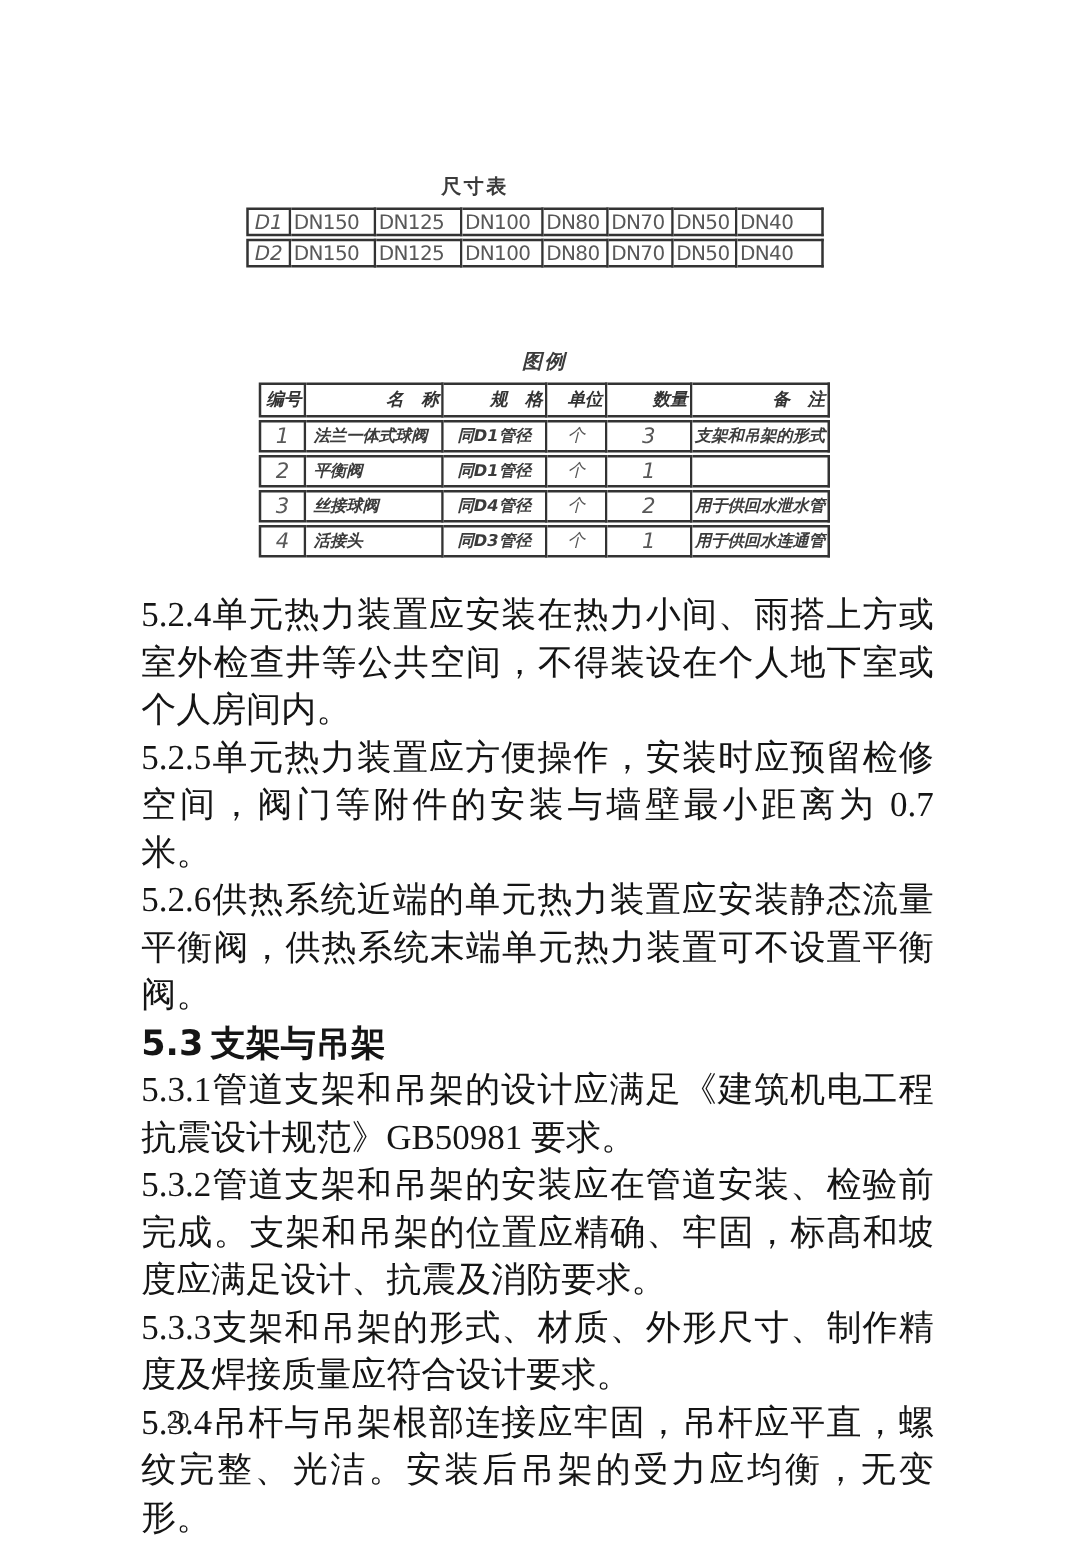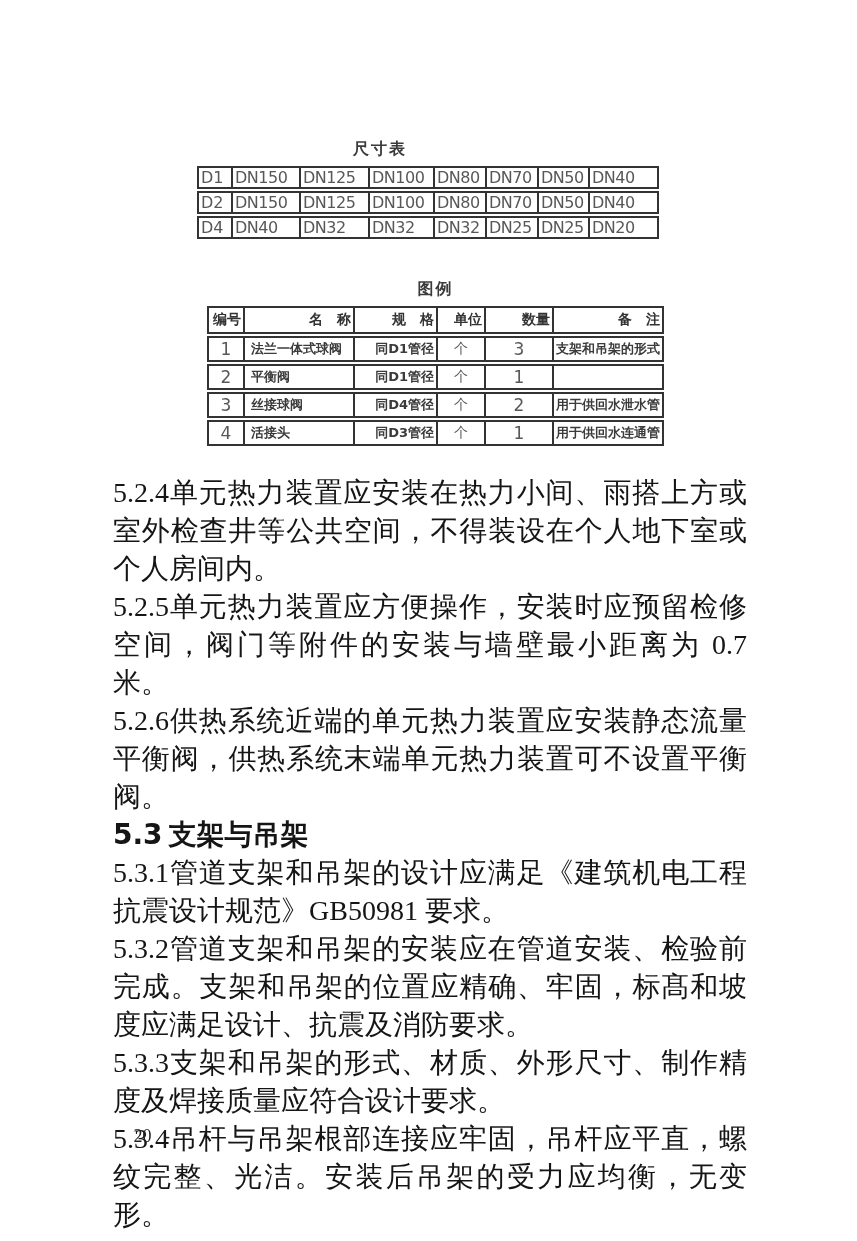--- a/index.html
+++ b/index.html
@@ -9,21 +9,21 @@
     height: 1241px;
     margin: 0 auto;
     background: #ffffff;
     font-family: "Liberation Serif", serif;
     overflow: hidden;
   }
 
   
   .table-block { position: absolute; }
   .size-block   { left: 197px; top: 139px; width: 366px; }
-  .legend-block { left: 207px; top: 279px; width: 457px; }
+  .legend-block { left: 207px; top: 279px; width: 457px; font-style: italic; }
 
   .table-title {
     text-align: center;
     font-family: "DejaVu Sans", sans-serif;
     font-weight: bold;
     font-size: 16px;
     color: #3b3b3b;
     letter-spacing: 2px;
     margin-bottom: 4px;
   }
@@ -49,21 +49,21 @@
 
   
   .size-table td {
     height: 19px;
     font-family: "DejaVu Sans", sans-serif;
     font-size: 16px;
     color: #585858;
     text-align: left;
     letter-spacing: -0.5px;
   }
-  .size-table td.dcol { text-align: left; letter-spacing: 0; }
+  .size-table td.dcol { text-align: center; letter-spacing: 0; font-style: italic; }
 
   
   .legend-table th {
     height: 24px;
     font-family: "DejaVu Sans", sans-serif;
     font-size: 14px;
     font-weight: bold;
     color: #333;
     text-align: right;
   }
@@ -82,21 +82,21 @@
     text-align: center;
   }
   .legend-table td.cn-cell {
     font-family: "DejaVu Sans", sans-serif;
     font-size: 13px;
     font-weight: bold;
     color: #3b3b3b;
     text-align: left;
     padding-left: 6px;
   }
-  .legend-table td.cn-center { text-align: right; padding-left: 2px; }
+  .legend-table td.cn-center { text-align: center; padding-left: 2px; }
 
   
   .body-text {
     position: absolute;
     left: 113px;
     top: 474px;
     width: 634px;
     font-size: 28px;
     line-height: 38px;
     color: #151515;
@@ -152,30 +152,20 @@
           </tr>
           <tr>
             <td class="dcol">D2</td>
             <td class="">DN150</td>
             <td class="">DN125</td>
             <td class="">DN100</td>
             <td class="">DN80</td>
             <td class="">DN70</td>
             <td class="">DN50</td>
             <td class="">DN40</td>
-          </tr>
-          <tr>
-            <td class="dcol">D4</td>
-            <td class="">DN40</td>
-            <td class="">DN32</td>
-            <td class="">DN32</td>
-            <td class="">DN32</td>
-            <td class="">DN25</td>
-            <td class="">DN25</td>
-            <td class="">DN20</td>
           </tr>
         </tbody>
     </table>
   </div>
 
   <div class="table-block legend-block">
     <div class="table-title">图例</div>
     <table class="cad-table legend-table">
       <colgroup>
         <col style="width:38px">

